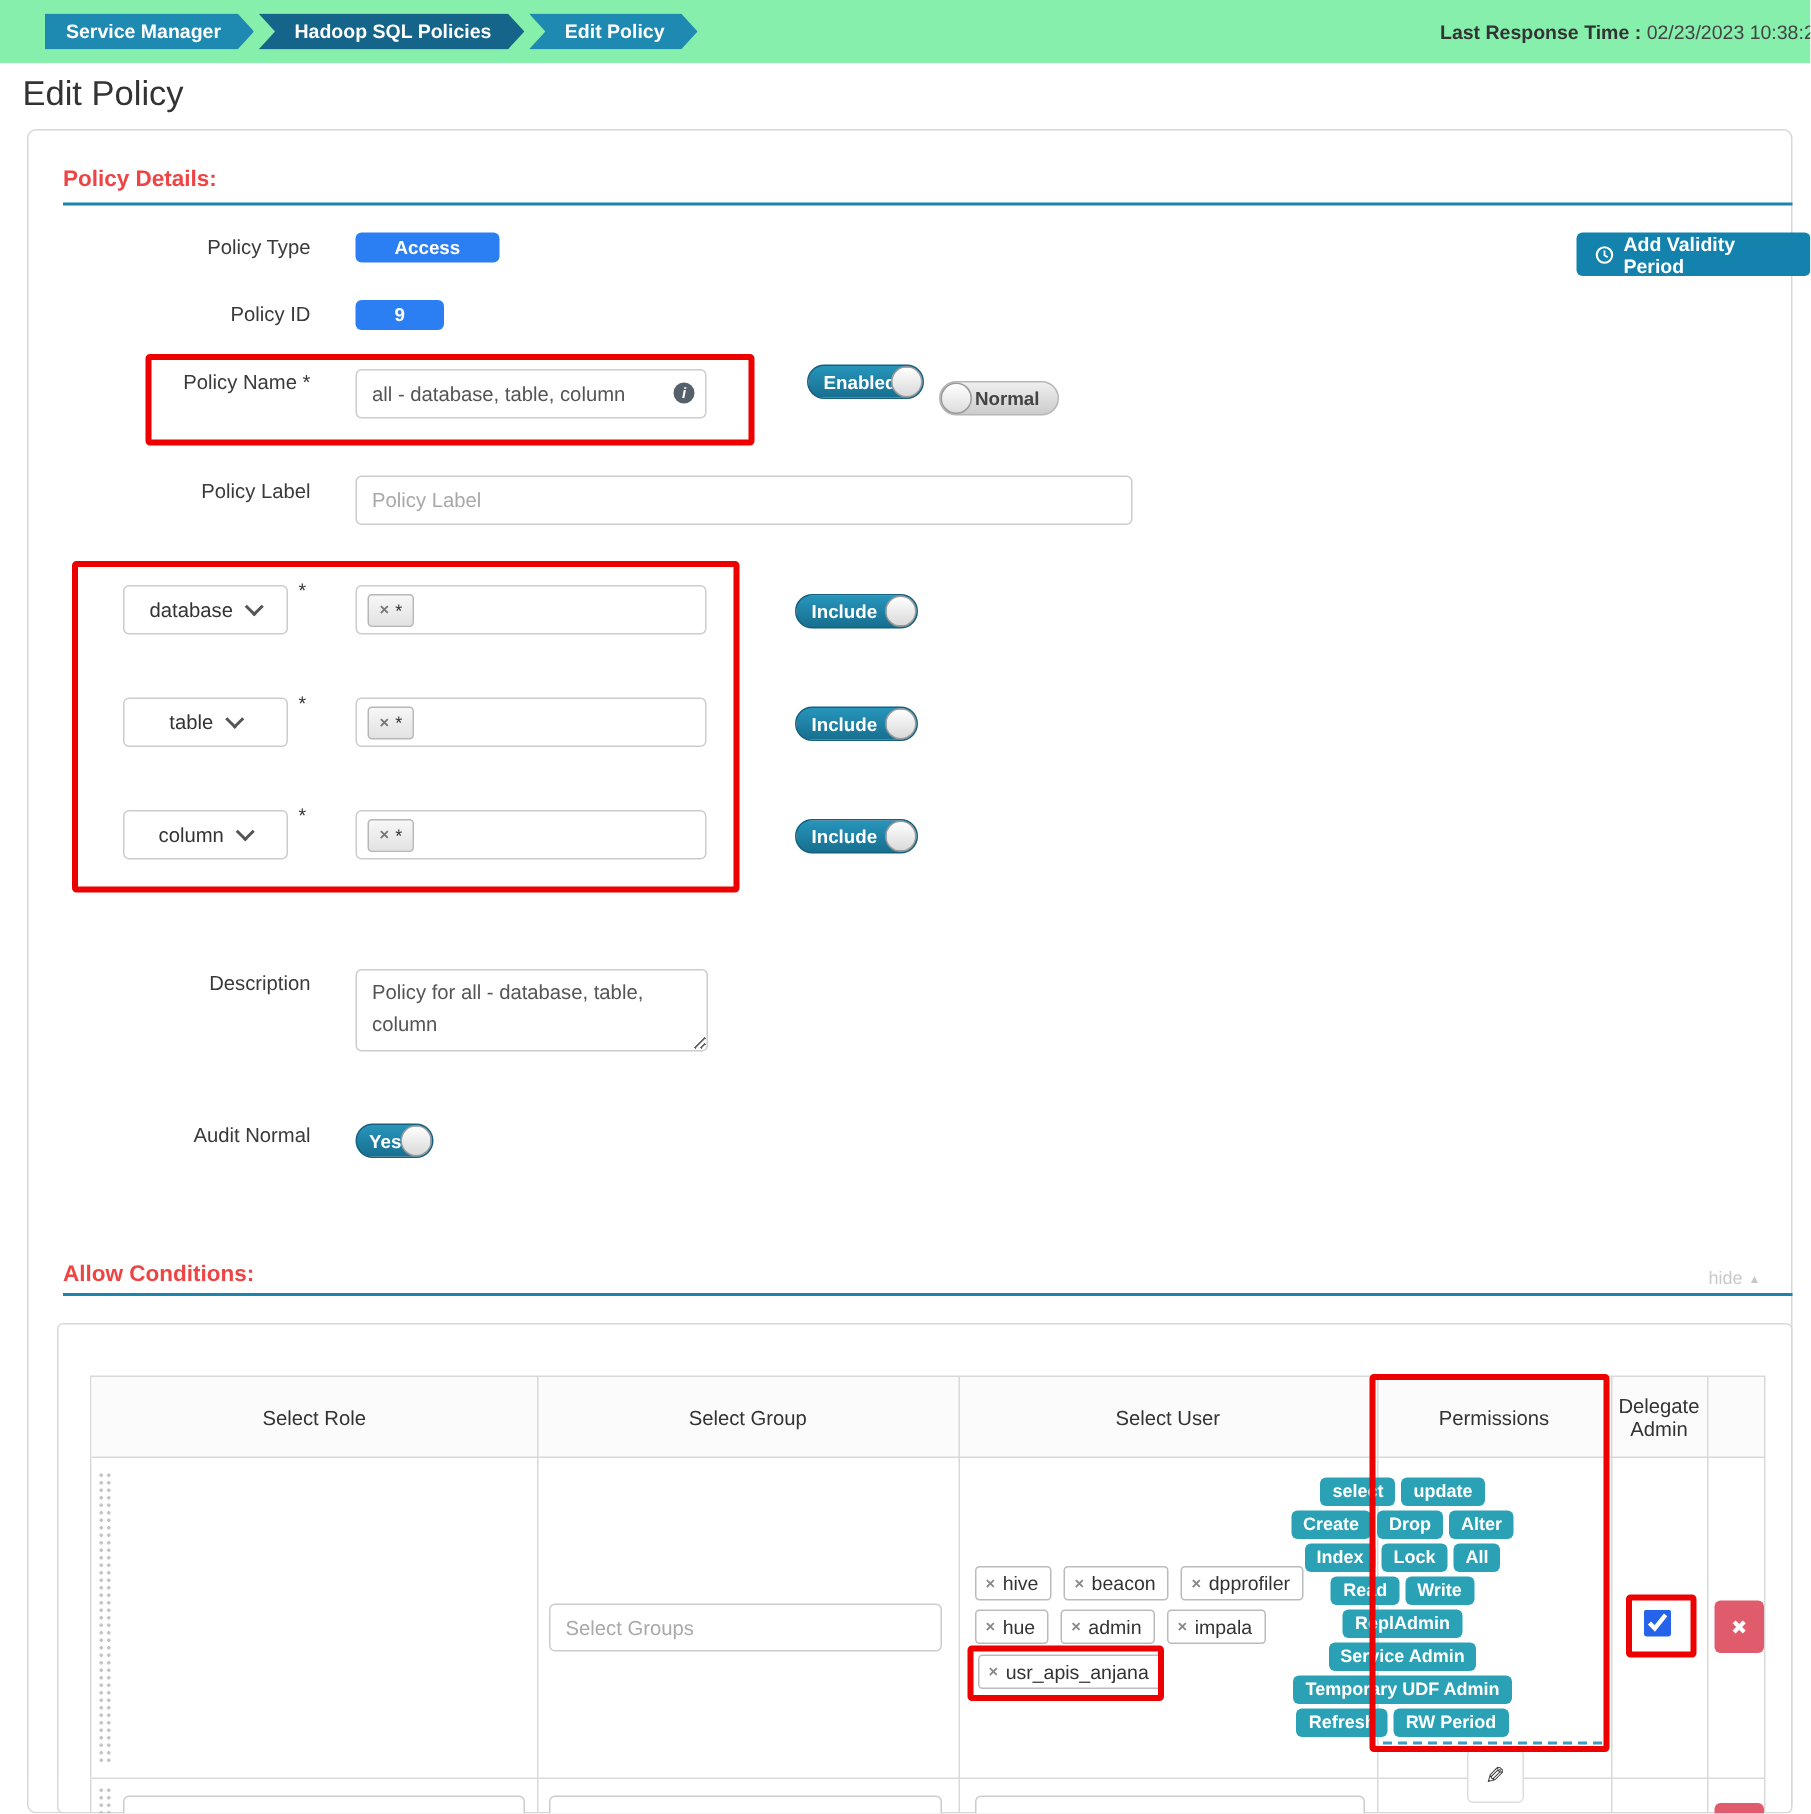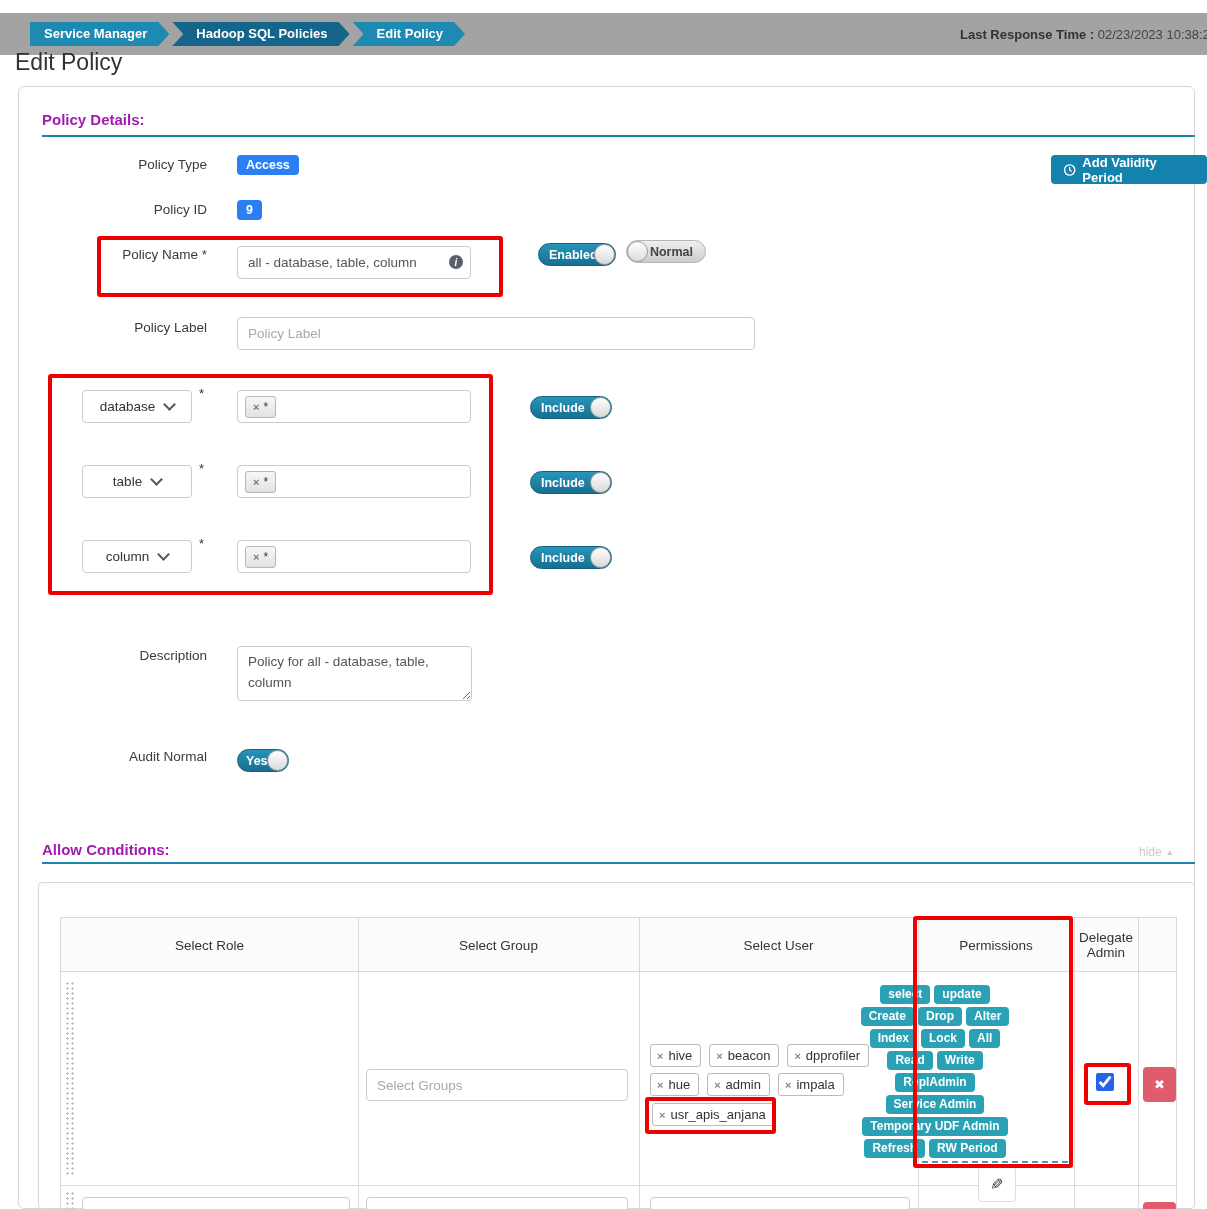--- a/index.html
+++ b/index.html
@@ -1,37 +1,37 @@
 <!DOCTYPE html>
 <html><head>
 <meta charset="utf-8">
 <style>
   html,body{margin:0;padding:0;background:#fff;}
   #screen{position:relative;width:1207px;height:1209px;overflow:hidden;background:#fff;
           font-family:"Liberation Sans",sans-serif;color:#333;}
   
-  .topbar{position:absolute;left:0;top:0;width:1207px;height:42px;background:#a3a3a3;margin-top:13px;}
+  .topbar{position:absolute;left:0;top:0;width:1207px;height:42px;background:#86efac;}
   .crumbs{position:absolute;left:30px;top:9px;display:flex;height:24px;}
   .crumb{height:24px;line-height:24px;color:#fff;font-size:13px;font-weight:bold;
          padding:0 22px 0 14px;white-space:nowrap;
          clip-path:polygon(0 0,calc(100% - 11px) 0,100% 50%,calc(100% - 11px) 100%,0 100%);}
   .crumb.notch{margin-left:3px;padding-left:24px;
          clip-path:polygon(0 0,calc(100% - 11px) 0,100% 50%,calc(100% - 11px) 100%,0 100%,11px 50%);}
   .c-light{background:#1e8ab2;} .c-dark{background:#15658a;}
   .last-resp{position:absolute;left:960px;top:14px;font-size:13px;white-space:nowrap;}
   .lr-label{font-weight:bold;color:#333;} .lr-value{color:#444;}
   
   .page-title{position:absolute;left:15px;top:49px;font-size:23px;color:#333;}
   .panel{position:absolute;background:#fff;border:1px solid #d8d8d8;border-radius:6px;box-sizing:border-box;}
-  .sec-title{position:absolute;font-size:15px;font-weight:bold;color:#a21caf;}
+  .sec-title{position:absolute;font-size:15px;font-weight:bold;color:#ef4444;}
   .rule{position:absolute;height:2px;background:#1d85ad;}
   
   .flabel{position:absolute;left:40px;width:167px;text-align:right;font-size:13.5px;color:#3a3a3a;}
   .badge-blue{position:absolute;background:#2b7ff3;color:#fff;font-size:12.5px;font-weight:bold;
-              padding:3px 9px;border-radius:4px;}
+              padding:3px 26px;border-radius:4px;}
   .btn-validity{position:absolute;left:1051px;top:155px;height:29px;display:flex;align-items:center;gap:6px;
                 background:#1382ad;color:#fff;font-size:13px;font-weight:bold;padding:0 12px;
                 border-radius:4px;cursor:pointer;}
   .tinput{position:absolute;box-sizing:border-box;border:1px solid #ccc;border-radius:4px;
           font-family:"Liberation Sans",sans-serif;font-size:13.5px;color:#555;padding:0 10px;height:33px;}
   .tinput::placeholder{color:#a9a9a9;}
   .info-icon{position:absolute;width:14px;height:14px;border-radius:50%;background:#55606a;color:#fff;
              font-size:10px;font-weight:bold;font-style:italic;display:flex;align-items:center;
              justify-content:center;}
   
@@ -132,21 +132,21 @@
 
   <div class="flabel" style="top:202px;">Policy ID</div>
   <div class="badge-blue" style="left:237px;top:200px;">9</div>
 
   <div class="redbox" style="left:97px;top:236px;width:398px;height:53px;"></div>
   <div class="flabel" style="top:247px;">Policy Name *</div>
   <input class="tinput" style="left: 237px; top: 246px; width: 234px;" value="all - database, table, column">
   <div class="info-icon" style="left:449px;top:255px;">i</div>
 
   <div class="switch sw-on" style="left:538px;top:243px;width:78px;">Enabled</div>
-  <div class="switch sw-off" style="left:626px;top:240px;width:80px;">Normal</div>
+  <div class="switch sw-off" style="left:626px;top:254px;width:80px;">Normal</div>
 
   <div class="flabel" style="top:320px;">Policy Label</div>
   <input class="tinput" style="left: 237px; top: 317px; width: 518px;" placeholder="Policy Label">
 
   <div class="redbox" style="left:48px;top:374px;width:437px;height:213px;"></div>
 
   <div class="rselect" style="left:82px;top:390px;">
     <span>database</span>
     <span class="chev"></span>
   </div>

